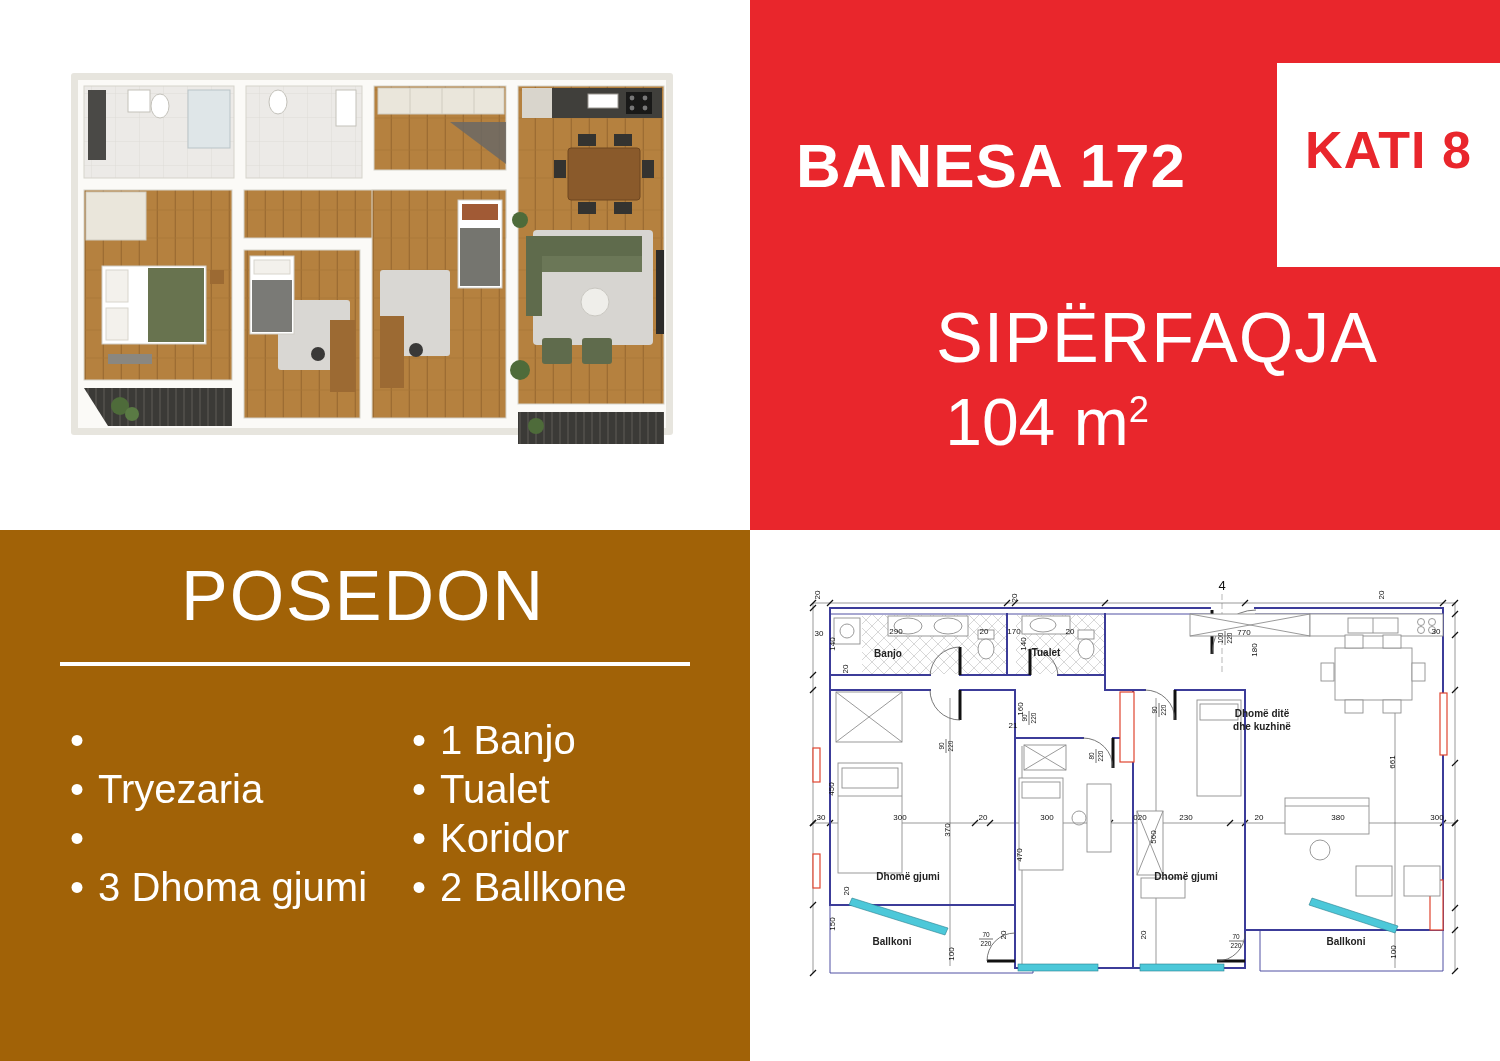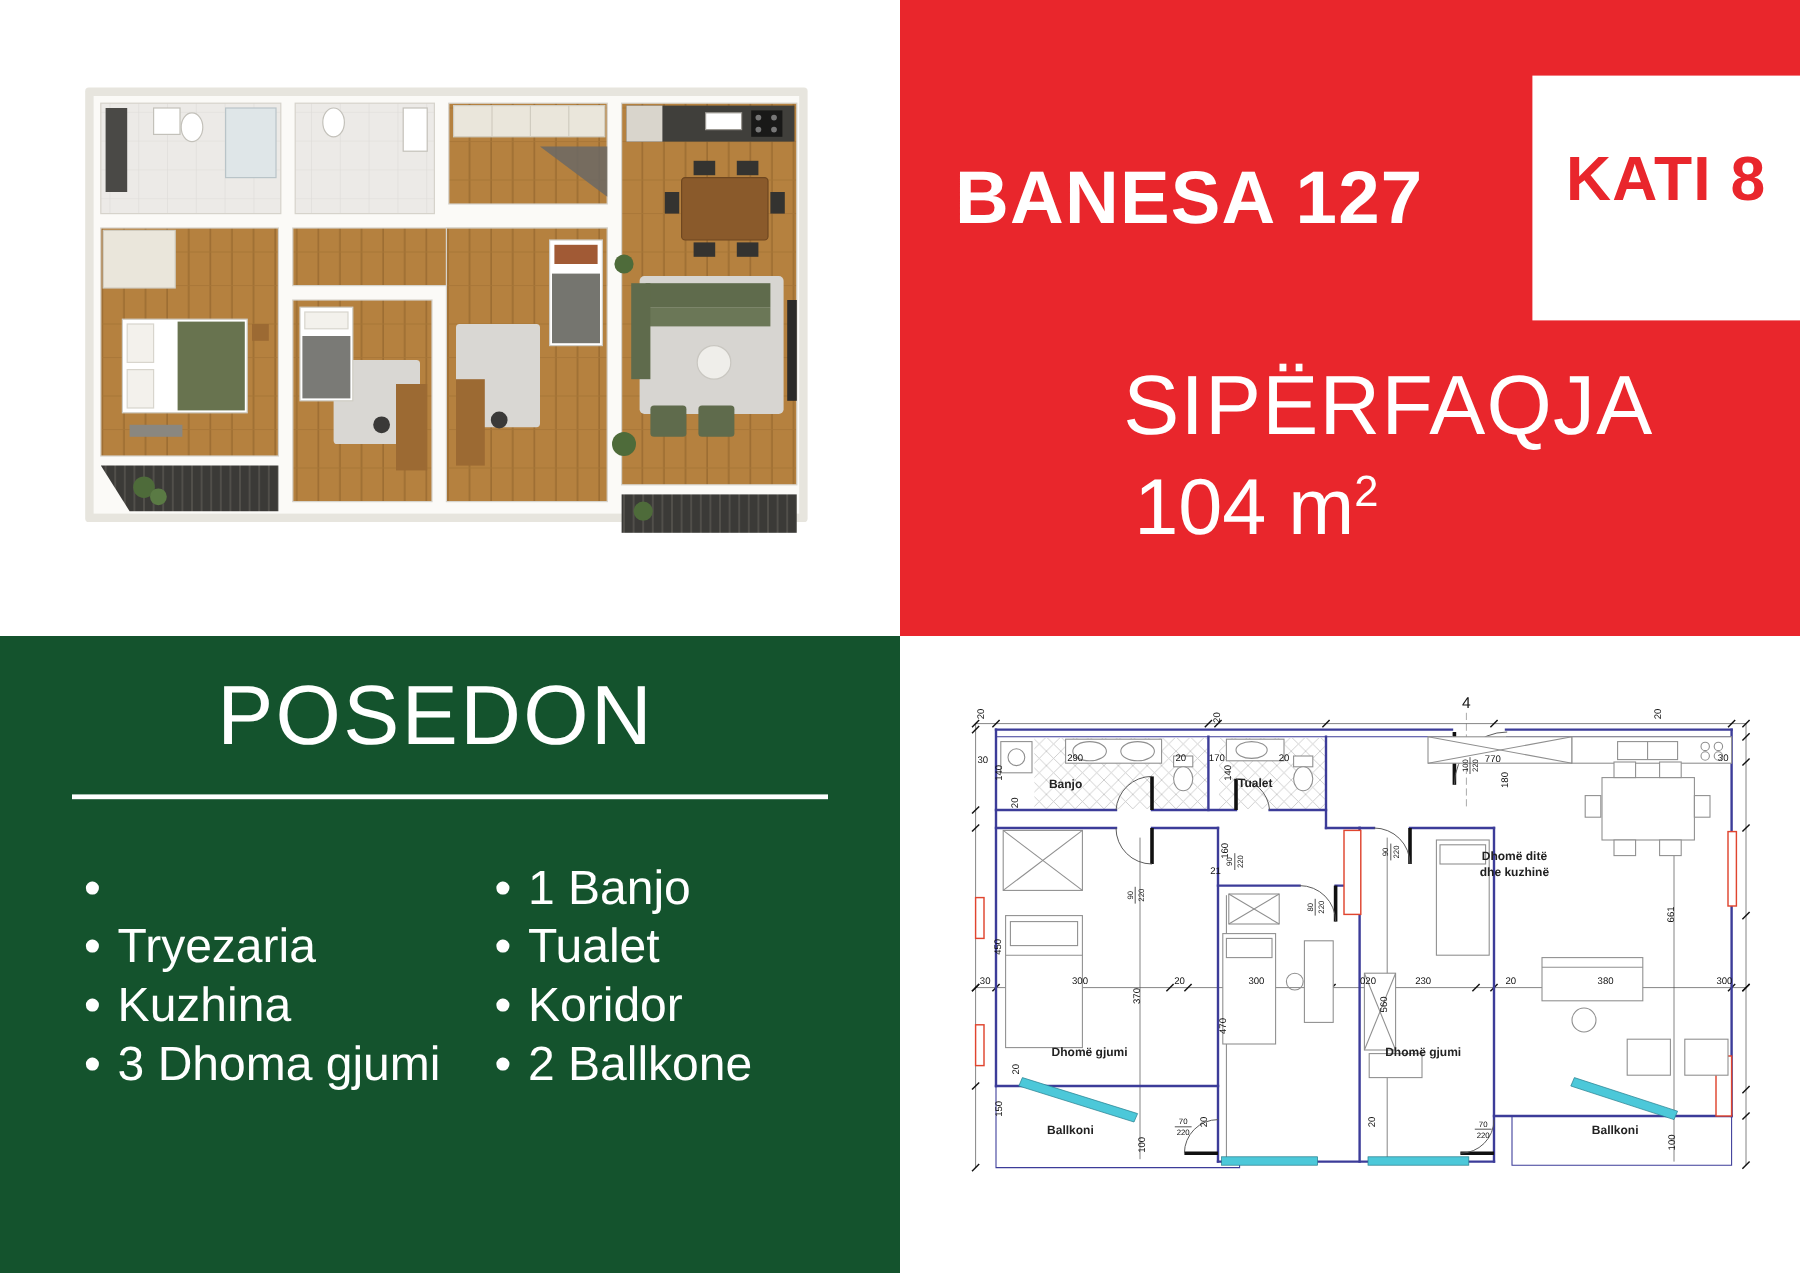--- a/index.html
+++ b/index.html
@@ -1,21 +1,21 @@
 <!DOCTYPE html>
 <html><head>
 <meta charset="utf-8">
 <style>
   html,body{margin:0;padding:0;background:#fff;}
   .page{position:relative;width:1500px;height:1061px;overflow:hidden;background:#fff;
         font-family:"Liberation Sans",sans-serif;}
   .q{position:absolute;overflow:hidden;}
   .tl{left:0;top:0;width:750px;height:530px;background:#fff;}
   .tr{left:750px;top:0;width:750px;height:530px;background:#e9262c;}
-  .bl{left:0;top:530px;width:750px;height:531px;background:#14532d;}
+  .bl{left:0;top:530px;width:750px;height:531px;background:#a16207;}
   .br{left:750px;top:530px;width:750px;height:531px;background:#fff;}
 
   
   .banesa{position:absolute;left:0;top:130px;width:482px;margin:0;text-align:center;
           color:#fff;font-size:62px;font-weight:bold;letter-spacing:1px;}
   .infobox{position:absolute;right:0;top:63px;width:223px;height:204px;background:#fff;
            text-align:center;box-sizing:border-box;padding-top:45px;}
   .hyrja{color:#e9262c;font-size:30px;font-weight:bold;letter-spacing:1px;}
   .kati{color:#e9262c;font-size:52px;font-weight:bold;margin-top:12px;letter-spacing:1px;}
   .sq{position:absolute;left:0;top:298px;width:750px;text-align:center;color:#fff;
@@ -151,42 +151,41 @@
       <rect x="312" y="246" width="24" height="72" fill="#9c6a33"></rect>
       <circle cx="348" cy="280" r="7" fill="#3a3938"></circle>
 
       <circle cx="52" cy="336" r="9" fill="#4e6b3a"></circle>
         <circle cx="64" cy="344" r="7" fill="#5a7a44"></circle>
       <circle cx="468" cy="356" r="8" fill="#4e6b3a"></circle>
     </svg>
   </section>
 
   <section class="q tr">
-    <h1 class="banesa">BANESA 127</h1>
+    <h1 class="banesa">BANESA 172</h1>
     <div class="infobox">
       <div class="kati">KATI 8</div>
     </div>
     <div class="sq">SIPËRFAQJA</div>
     <div class="areaval"><span>104 m</span><sup>2</sup></div>
   </section>
 
   <section class="q bl">
     <h2 class="posedon">POSEDON</h2>
     <div class="divider"></div>
     <div class="col c1">
         <div class="feat">
           <span class="b">•</span>
         </div>
         <div class="feat">
           <span class="b">•</span>
           <span>Tryezaria</span>
         </div>
         <div class="feat">
           <span class="b">•</span>
-          <span>Kuzhina</span>
         </div>
         <div class="feat">
           <span class="b">•</span>
           <span>3 Dhoma gjumi</span>
         </div>
       </div>
     <div class="col c2">
         <div class="feat">
           <span class="b">•</span>
           <span>1 Banjo</span>

